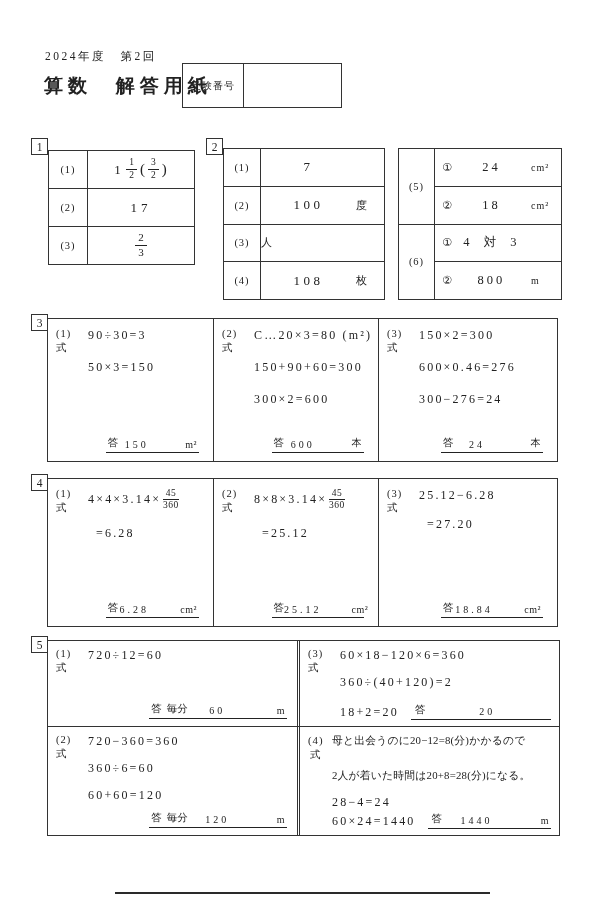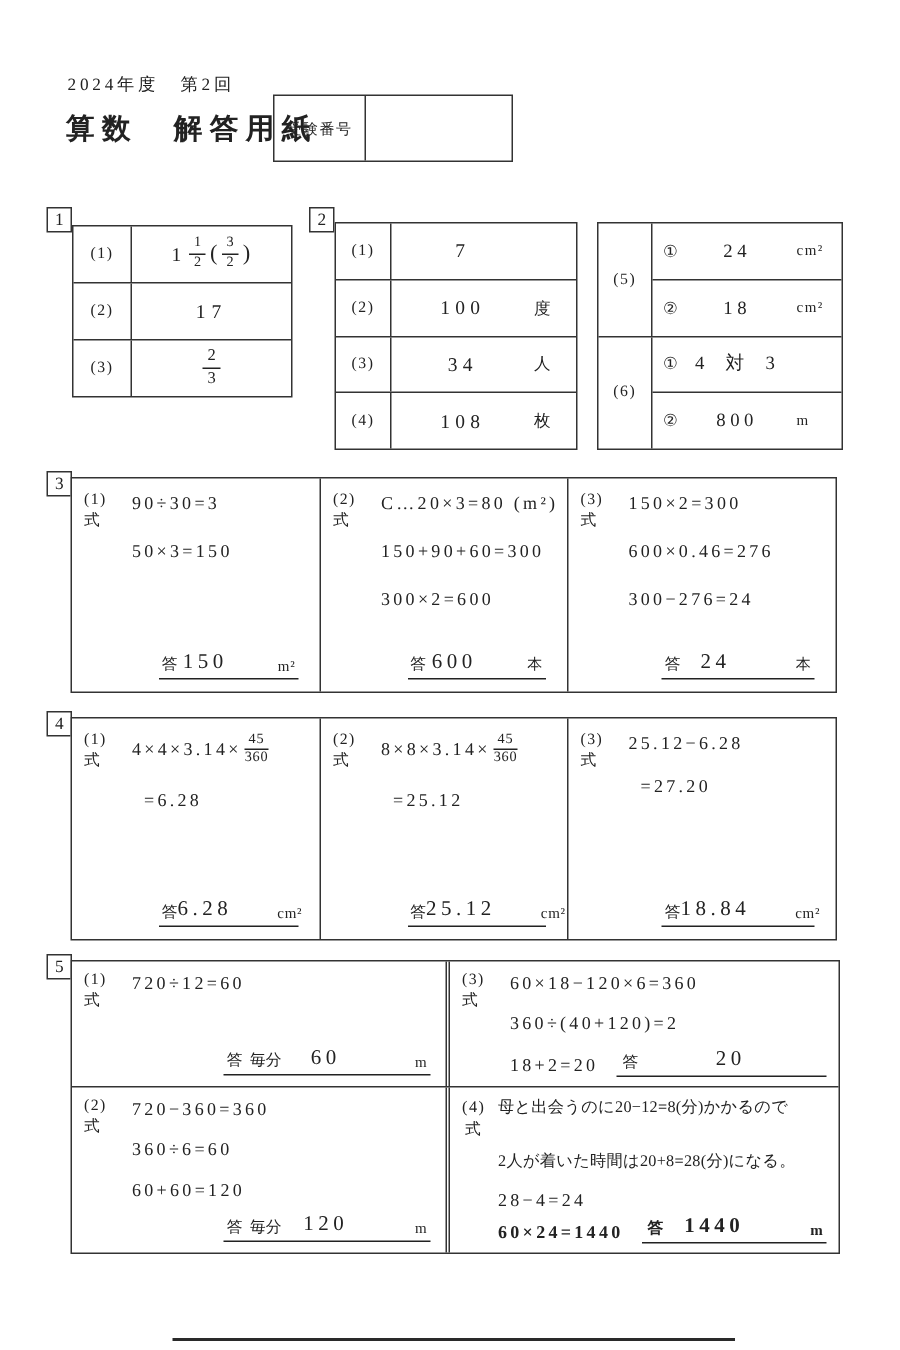--- a/index.html
+++ b/index.html
@@ -59,42 +59,42 @@
   .eq{font-size:12px;letter-spacing:2.2px;white-space:nowrap;}
   .s3box .eq + .eq{margin-top:17px;}
   .fracline{display:flex;align-items:center;white-space:nowrap;font-size:12px;letter-spacing:2.2px;}
   .efrac{display:inline-block;text-align:center;vertical-align:middle;font-size:9.5px;letter-spacing:0.5px;line-height:1.2;margin-left:2px;}
   .efrac .fn{display:block;border-bottom:1px solid #222;padding:0 2px;}
   .efrac .fd{display:block;}
   .result{margin:14px 0 0 8px;font-size:12px;letter-spacing:2.2px;}
   .ansrow{display:flex;align-items:flex-end;border-bottom:1.5px solid #222;margin:auto 8px 3px 33%;padding:0 2px 2px 2px;}
   .anslbl{font-size:10.5px;flex-shrink:0;}
   .ansprefix{font-size:10.5px;padding-left:5px;flex-shrink:0;}
-  .ansval{flex:1;text-align:center;font-size:14px;letter-spacing:3px;}
+  .ansval{flex:1;text-align:center;font-size:10px;letter-spacing:3px;}
   .ansunit{font-size:10px;letter-spacing:0.5px;padding-left:2px;flex-shrink:0;margin-left:28px;}
   
   .s5box{left:47px;top:640px;width:513px;height:196px;flex-direction:column;}
   .s5row{display:flex;}
   .s5row.r1{height:92px;border-bottom:1.2px solid #333;}
   .s5row.r2{flex:1;}
   .s5cell{box-sizing:border-box;display:flex;flex-direction:column;padding:6px 8px 4px 8px;min-width:0;}
   .s5cell.lft{width:249px;}
   .s5cell.rgt{flex:1;border-left:3px double #333;}
   .s5box .eq + .eq{margin-top:12px;}
   .ansrow.half{margin-left:40%;margin-right:2px;}
   .lastrow{display:flex;align-items:flex-end;margin-top:auto;margin-bottom:2px;}
   .anscont{flex:1;display:flex;align-items:flex-end;border-bottom:1.5px solid #222;margin-left:12px;padding:0 2px 2px 4px;}
   .c4head{display:flex;font-size:10.8px;line-height:1.4;}
   .c4lbl{width:24px;letter-spacing:1px;flex-shrink:0;}
   .c4text{letter-spacing:0.2px;white-space:nowrap;}
   .c4shiki{font-size:10.5px;margin:0 0 7px 2px;}
   .c4lines{margin-left:24px;}
   .cjk{font-size:10.8px;letter-spacing:0.2px;white-space:nowrap;margin-bottom:12px;}
   .c4lines .eq{margin-bottom:2px;}
-  .lastrow.c4{margin-left:24px;font-weight:bold;}
+  .lastrow.c4{margin-left:24px;}
   .scanline{left:115px;top:892px;width:375px;height:2px;background:#2a2a2a;}
 </style>
 </head>
 <body>
 
 <div class="abs edition">2024年度 第2回</div>
 <div class="abs title">算数 解答用紙</div>
 <div class="abs exam-box">
   <div class="exam-label">受験番号</div>
   <div class="exam-field"></div>
@@ -140,21 +140,20 @@
     <div class="tval">7</div>
     <div class="tunit"></div>
   </div>
   <div class="trow">
     <div class="tlabel">(2)</div>
     <div class="tval">100</div>
     <div class="tunit">度</div>
   </div>
   <div class="trow">
     <div class="tlabel">(3)</div>
-    <div class="tval">34</div>
     <div class="tunit">人</div>
   </div>
   <div class="trow">
     <div class="tlabel">(4)</div>
     <div class="tval">108</div>
     <div class="tunit">枚</div>
   </div>
 </div>
 
 <div class="abs tbl s56">

